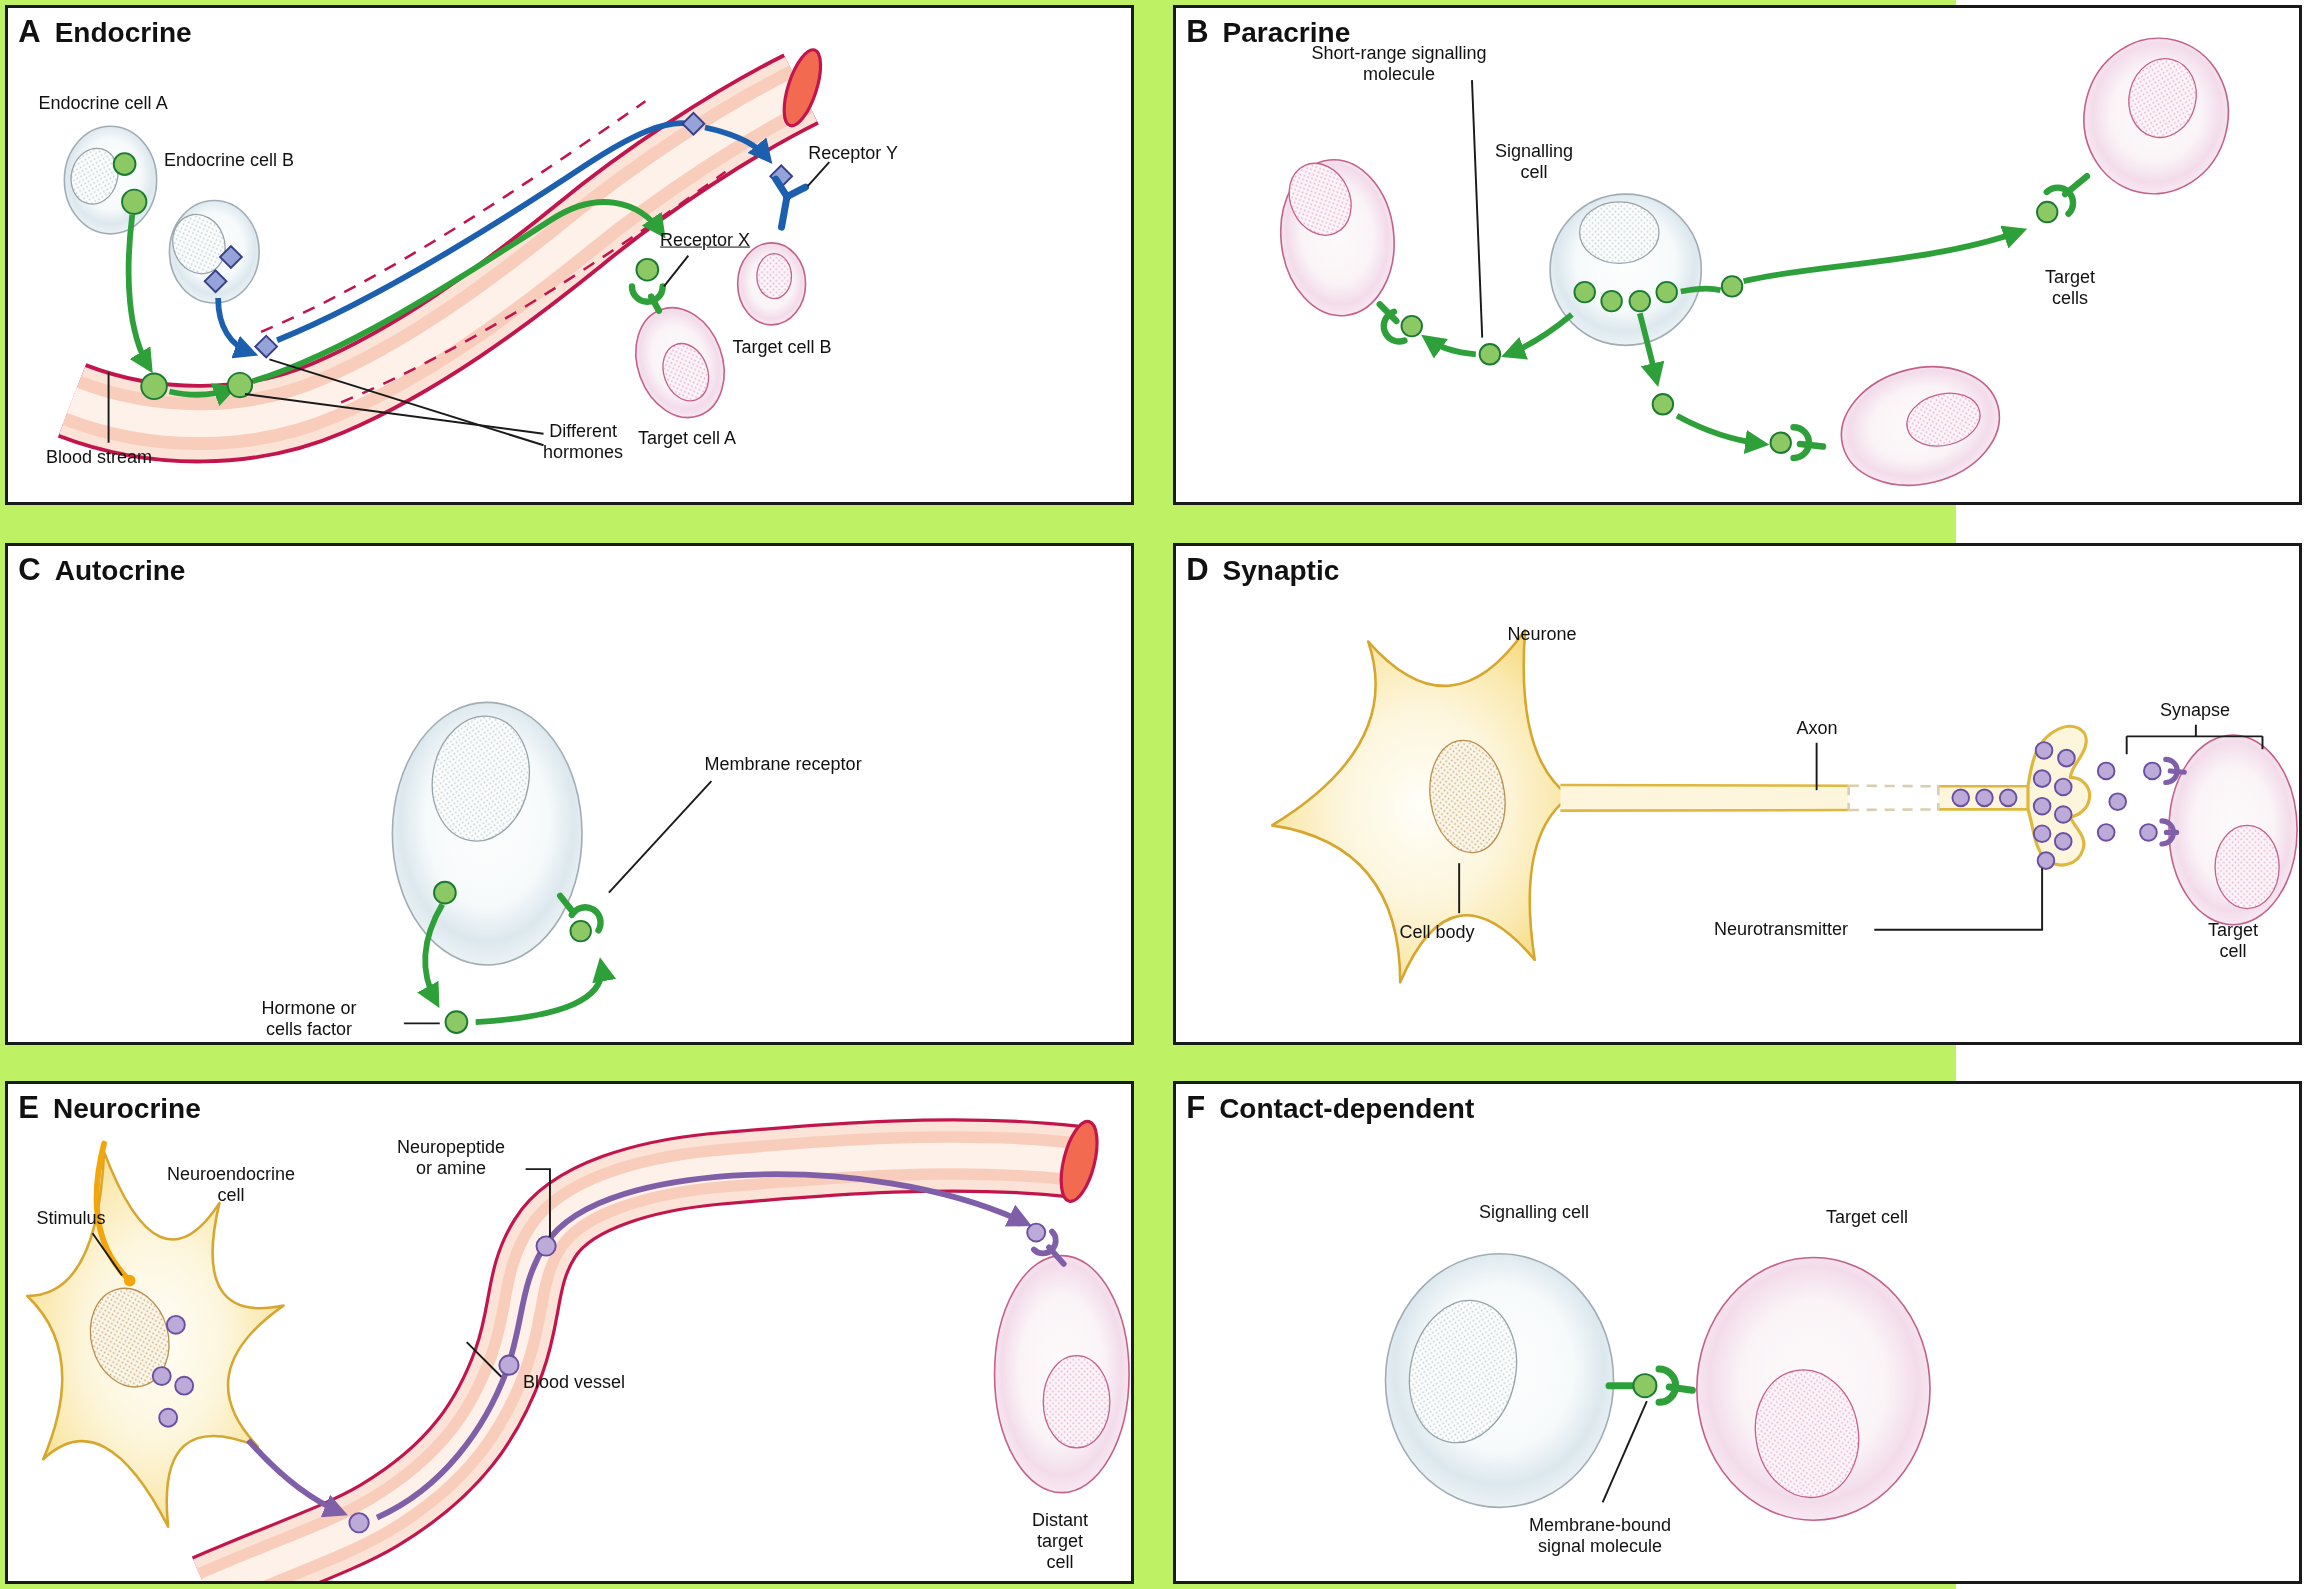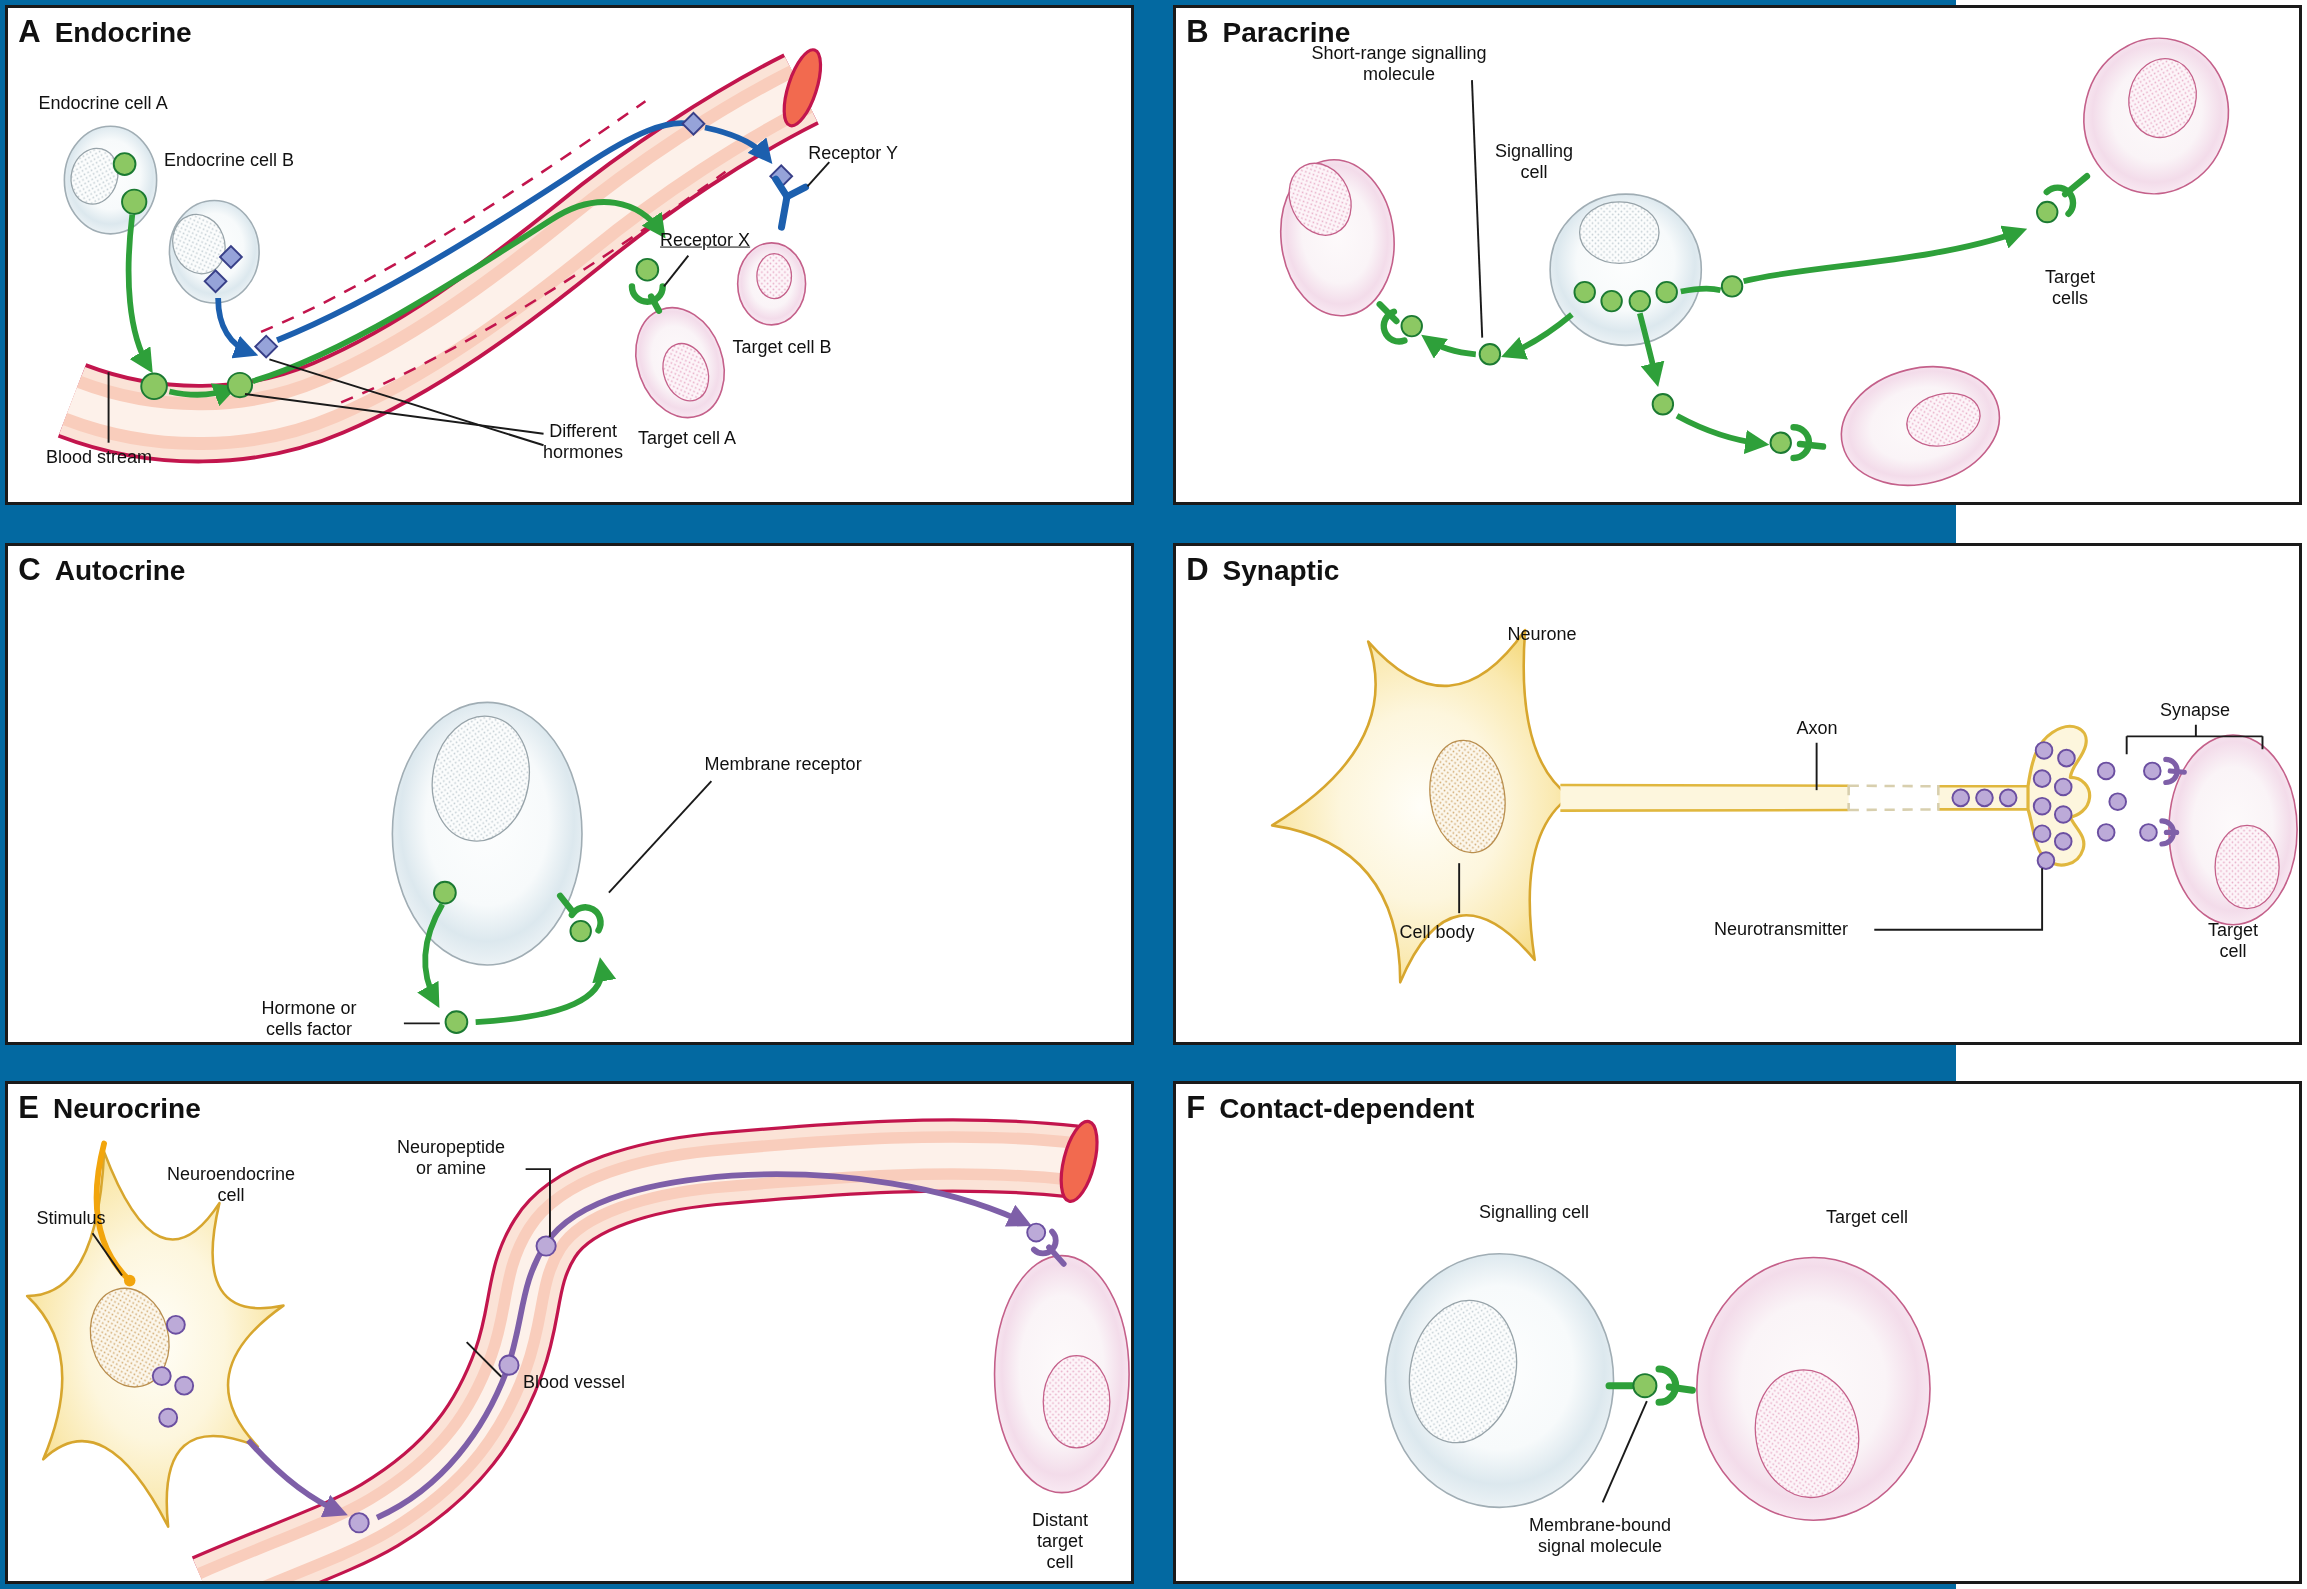--- a/index.html
+++ b/index.html
@@ -1,17 +1,17 @@
 <!DOCTYPE html>
 <html style="font-size:10.2px"><head>
 <meta charset="utf-8">
 <style>
   html,body{margin:0;padding:0;background:#ffffff;}
   body{width:2307px;height:1589px;position:relative;font-family:"Liberation Sans",sans-serif;}
-  .figure{position:absolute;left:0;top:0;width:1956px;height:1589px;background:#0369a1;}
+  .figure{position:absolute;left:0;top:0;width:1956px;height:1589px;background:#bef264;}
   .panel{position:absolute;border:3.8px solid #1a1a1a;background:#ffffff;box-sizing:border-box;}
   .panel svg.art{position:absolute;left:0;top:0;width:100%;height:100%;display:block;}
   .ptitle{position:absolute;left:10.2px;top:6.4px;font-weight:bold;color:#111;z-index:5;}
   .ptitle .letter{font-size:31px;margin-right:14px;}
   .ptitle .tname{font-size:28px;}
   .lbl{position:absolute;transform:translate(-50%,-50%);font-size:18px;line-height:1.16;color:#111;
        text-align:center;white-space:pre-line;z-index:4;}
 </style>
 </head>
 <body>

